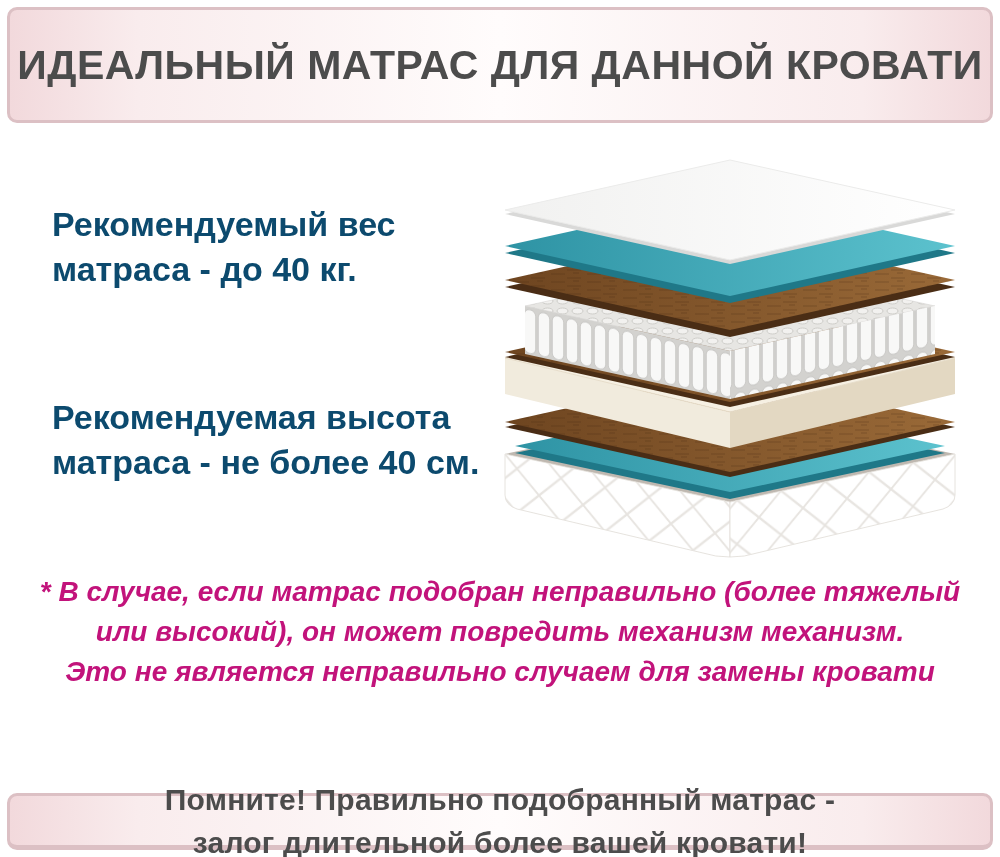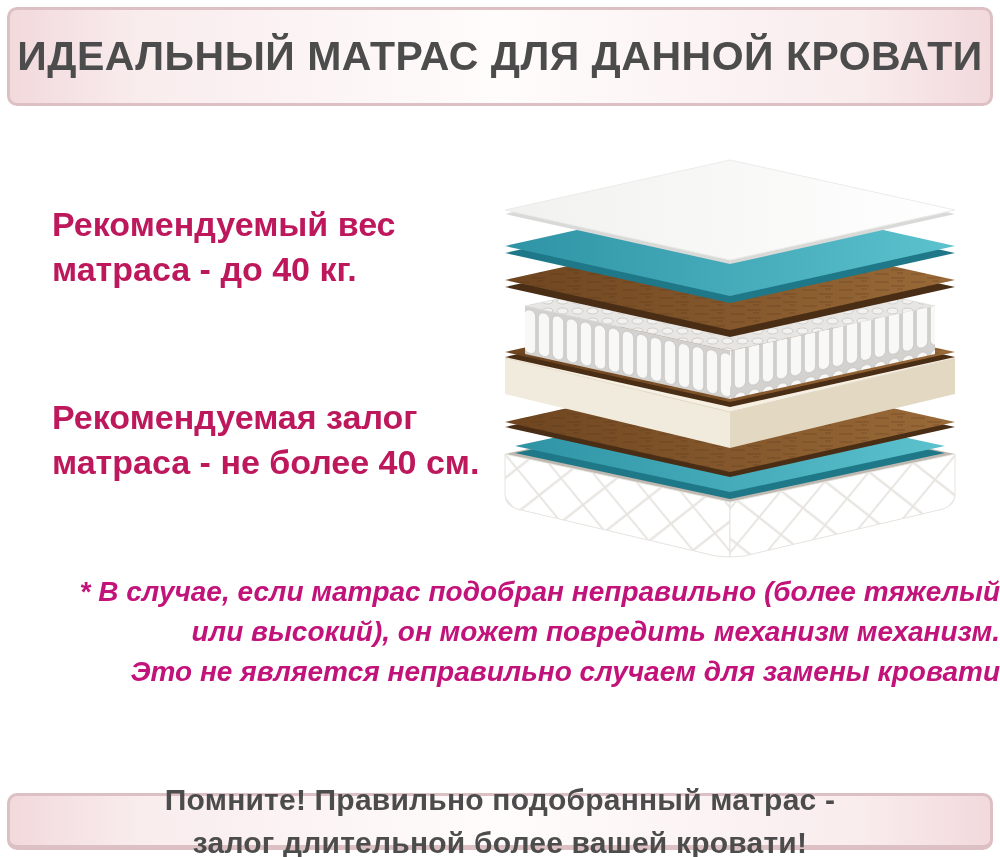--- a/index.html
+++ b/index.html
@@ -8,54 +8,54 @@
     background:#ffffff;
     font-family:"Liberation Sans", sans-serif;
   }
   .banner{
     position:absolute;left:7px;right:7px;
     border:3px solid #dcc0c4;border-radius:10px;
     background:linear-gradient(90deg,#f2d9dc 0%,#f9eced 13%,#fffcfc 50%,#f9eced 87%,#f2d9dc 100%);
     display:flex;flex-direction:column;align-items:center;justify-content:center;
     text-align:center;box-sizing:border-box;
   }
-  #header-banner{top:7px;height:99px;}
+  #header-banner{top:7px;height:116px;}
   #header-banner .title{
     font-size:41px;font-weight:700;color:#4c4c4c;letter-spacing:.5px;
   }
   #footer-banner{top:793px;bottom:7px;border-bottom-width:5px;}
   .footer-line{
     font-size:30px;font-weight:700;color:#4c4c4c;line-height:43px;letter-spacing:.2px;
   }
   .rec-block{
     position:absolute;left:52px;
-    font-size:34px;font-weight:700;color:#be185d;line-height:45px;
+    font-size:34px;font-weight:700;color:#0c4a6e;line-height:45px;
   }
   #rec-weight{top:202px;}
   #rec-height{top:395px;}
   #warning-note{
-    position:absolute;top:572px;left:0;width:100%;text-align:right;
+    position:absolute;top:572px;left:0;width:100%;text-align:center;
     font-size:28px;font-weight:700;font-style:italic;color:#c2137b;line-height:40px;
   }
   #mattress-figure{position:absolute;left:495px;top:156px;width:472px;height:412px;}
 </style>
 </head>
 <body>
 
 <div class="banner" id="header-banner">
   <div class="title">ИДЕАЛЬНЫЙ МАТРАС ДЛЯ ДАННОЙ КРОВАТИ</div>
 </div>
 
 <div class="rec-block" id="rec-weight">
   <div>Рекомендуемый вес</div>
   <div>матраса - до 40 кг.</div>
 </div>
 
 <div class="rec-block" id="rec-height">
-  <div>Рекомендуемая залог</div>
+  <div>Рекомендуемая высота</div>
   <div>матраса - не более 40 см.</div>
 </div>
 
 <svg id="mattress-figure" viewBox="0 0 472 412" xmlns="http://www.w3.org/2000/svg">
   <defs>
     <linearGradient id="gTeal" x1="0" y1="0" x2="1" y2="0">
       <stop offset="0" stop-color="#2e93a4"></stop>
         <stop offset="1" stop-color="#5cc2ce"></stop>
     </linearGradient>
     <linearGradient id="gBrown" x1="0" y1="0" x2="1" y2="0">

